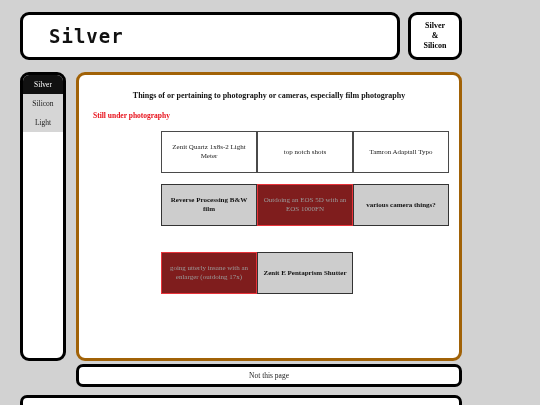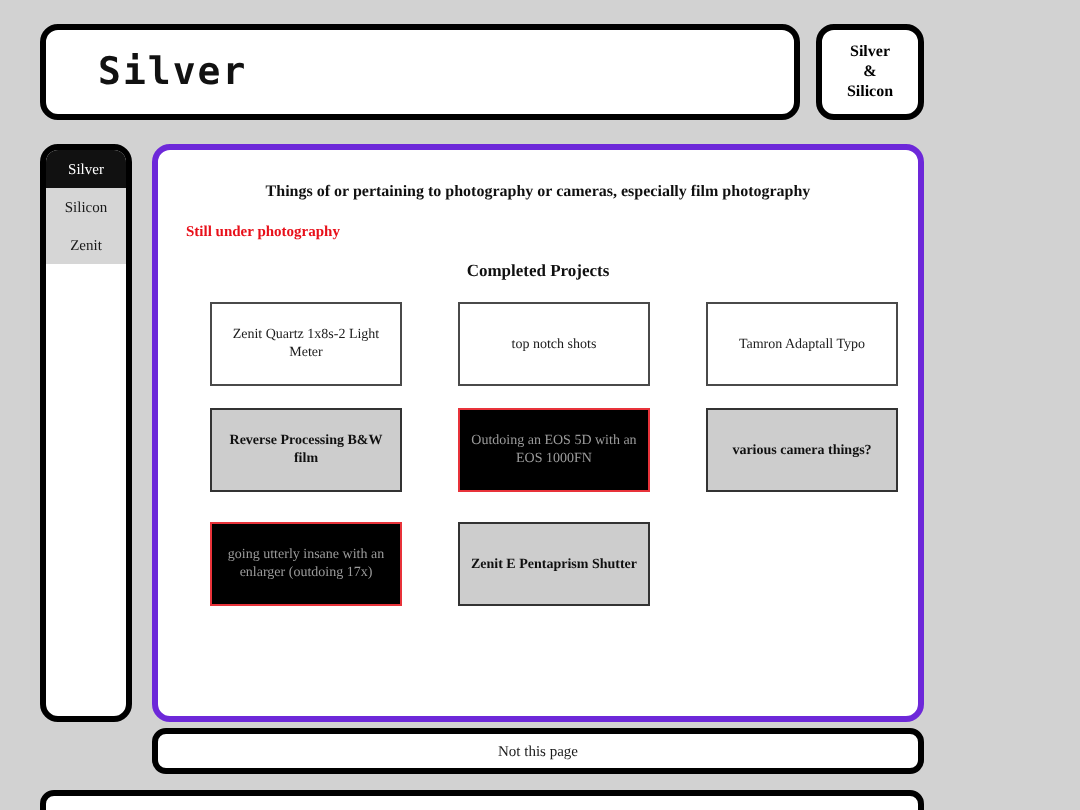--- a/index.html
+++ b/index.html
@@ -94,21 +94,21 @@
   }
   .nav-item.active {
     background: #111111;
     color: #ffffff;
   }
 
   
   .content {
     flex: 1 1 auto;
     background: #ffffff;
-    border: 3px solid #6d28d9;
+    border: 3px solid #a16207;
     border-radius: 9px;
     height: 289px;
     box-sizing: border-box;
     padding: 12px 10px 8px 10px;
     overflow: hidden;
   }
   .tagline {
     text-align: center;
     font-size: 8px;
     font-weight: bold;
@@ -124,24 +124,24 @@
   .section-title {
     text-align: center;
     font-size: 8.5px;
     font-weight: bold;
     color: #101010;
     margin: 10px 0 0 0;
   }
 
   .card-grid {
     display: flex;
-    justify-content: space-between;
+    justify-content: flex-end;
     margin-top: 11px;
     flex-wrap: wrap;
-    gap: 15px 0;
+    gap: 26px 0;
     padding-left: 16px;
   }
   .card {
     width: 96px;
     height: 42px;
     box-sizing: border-box;
     display: flex;
     align-items: center;
     justify-content: center;
     text-align: center;
@@ -155,21 +155,21 @@
     border: 1.5px solid #4a4a4a;
     color: #1b1b1b;
   }
   .card.planned {
     background: #cdcdcd;
     border: 1.5px solid #333333;
     color: #101010;
     font-weight: bold;
   }
   .card.future {
-    background: #000000;
+    background: #7f1d1d;
     border: 1.5px solid #e8333a;
     color: #9b9b9b;
   }
   .card.empty {
     background: transparent;
     border: none;
     cursor: default;
   }
 
   
@@ -226,30 +226,29 @@
       <span class="logo-line">&amp;</span>
       <span class="logo-line">Silicon</span>
     </div>
   </div>
 
   <div class="body-row">
 
     <nav class="sidebar">
       <div class="nav-item active">Silver</div>
       <div class="nav-item">Silicon</div>
-      <div class="nav-item">Zenit</div>
+      <div class="nav-item">Light</div>
     </nav>
 
     <main class="content">
 
       <p class="tagline">Things of or pertaining to photography or cameras, especially film photography</p>
 
       <p class="construction">Still under photography</p>
 
-      <h2 class="section-title">Completed Projects</h2>
 
       <div class="card-grid">
         <div class="card done">Zenit Quartz 1x8s-2 Light Meter</div>
         <div class="card done">top notch shots</div>
         <div class="card done">Tamron Adaptall Typo</div>
       </div>
 
 
       <div class="card-grid">
         <div class="card planned">Reverse Processing B&amp;W film</div>

